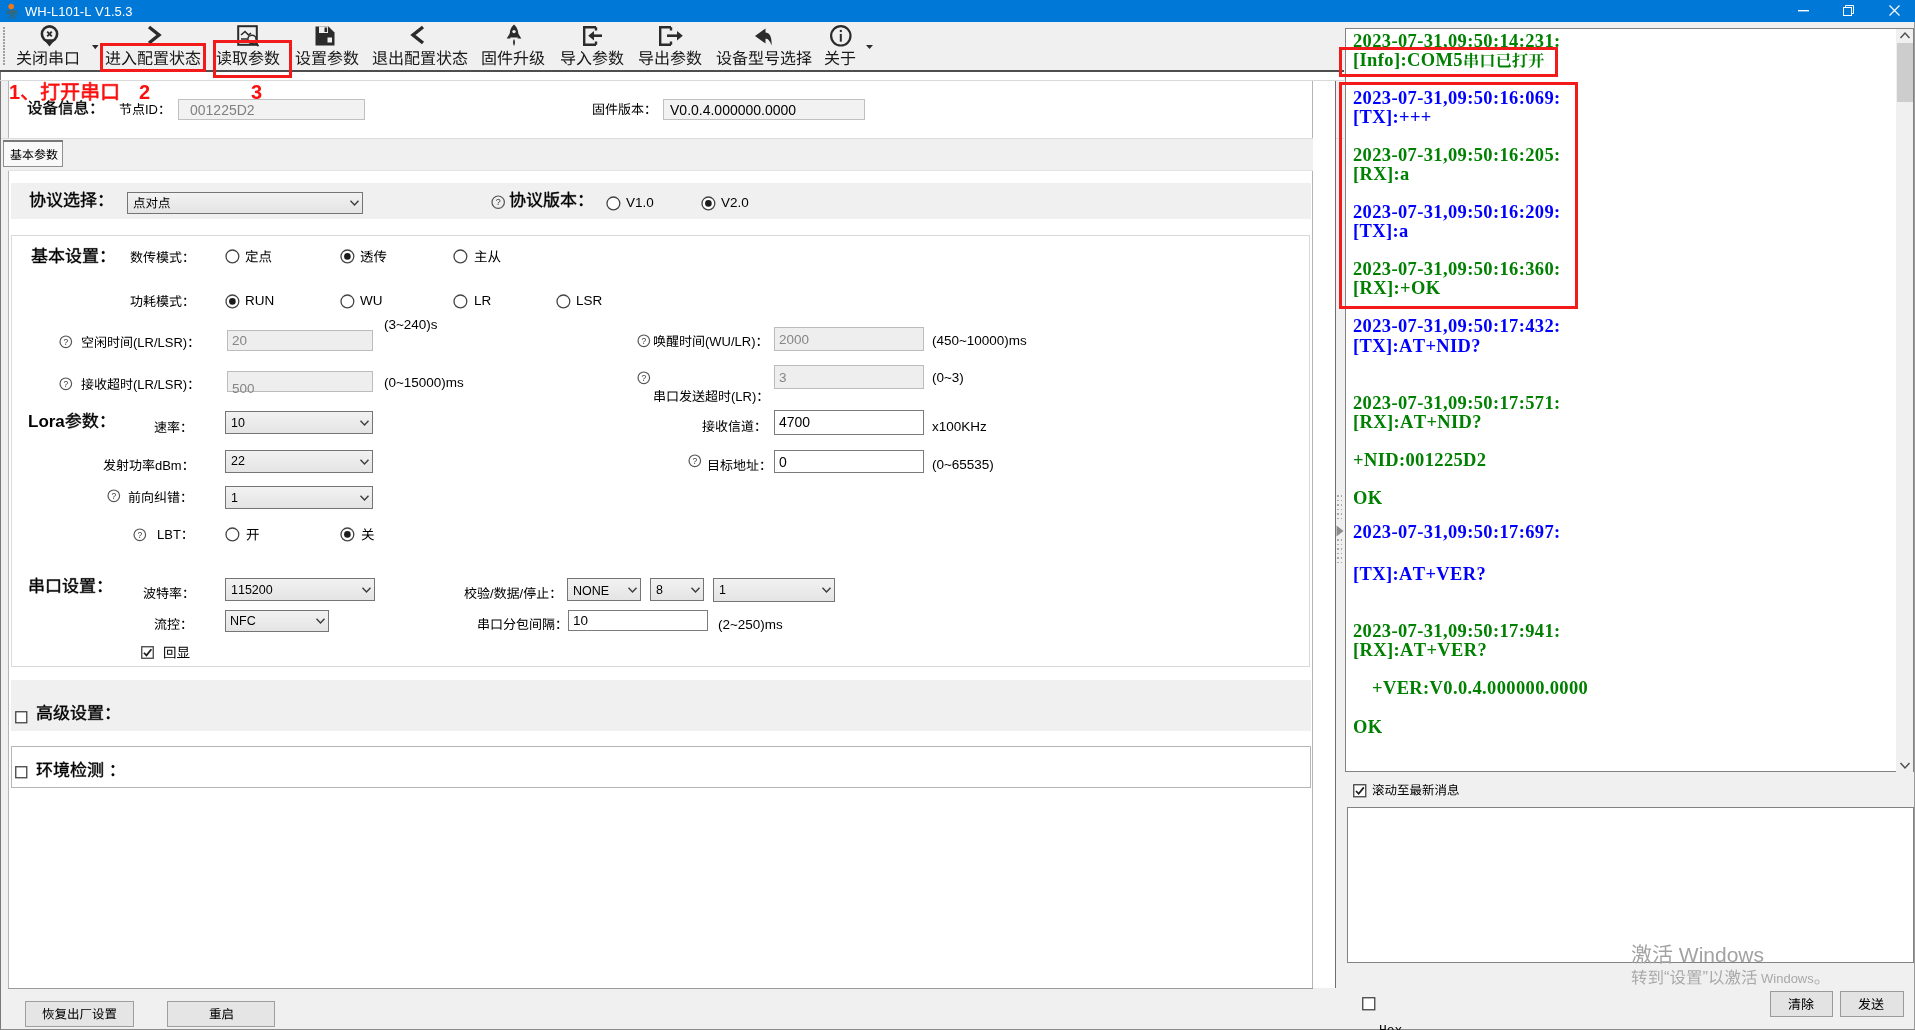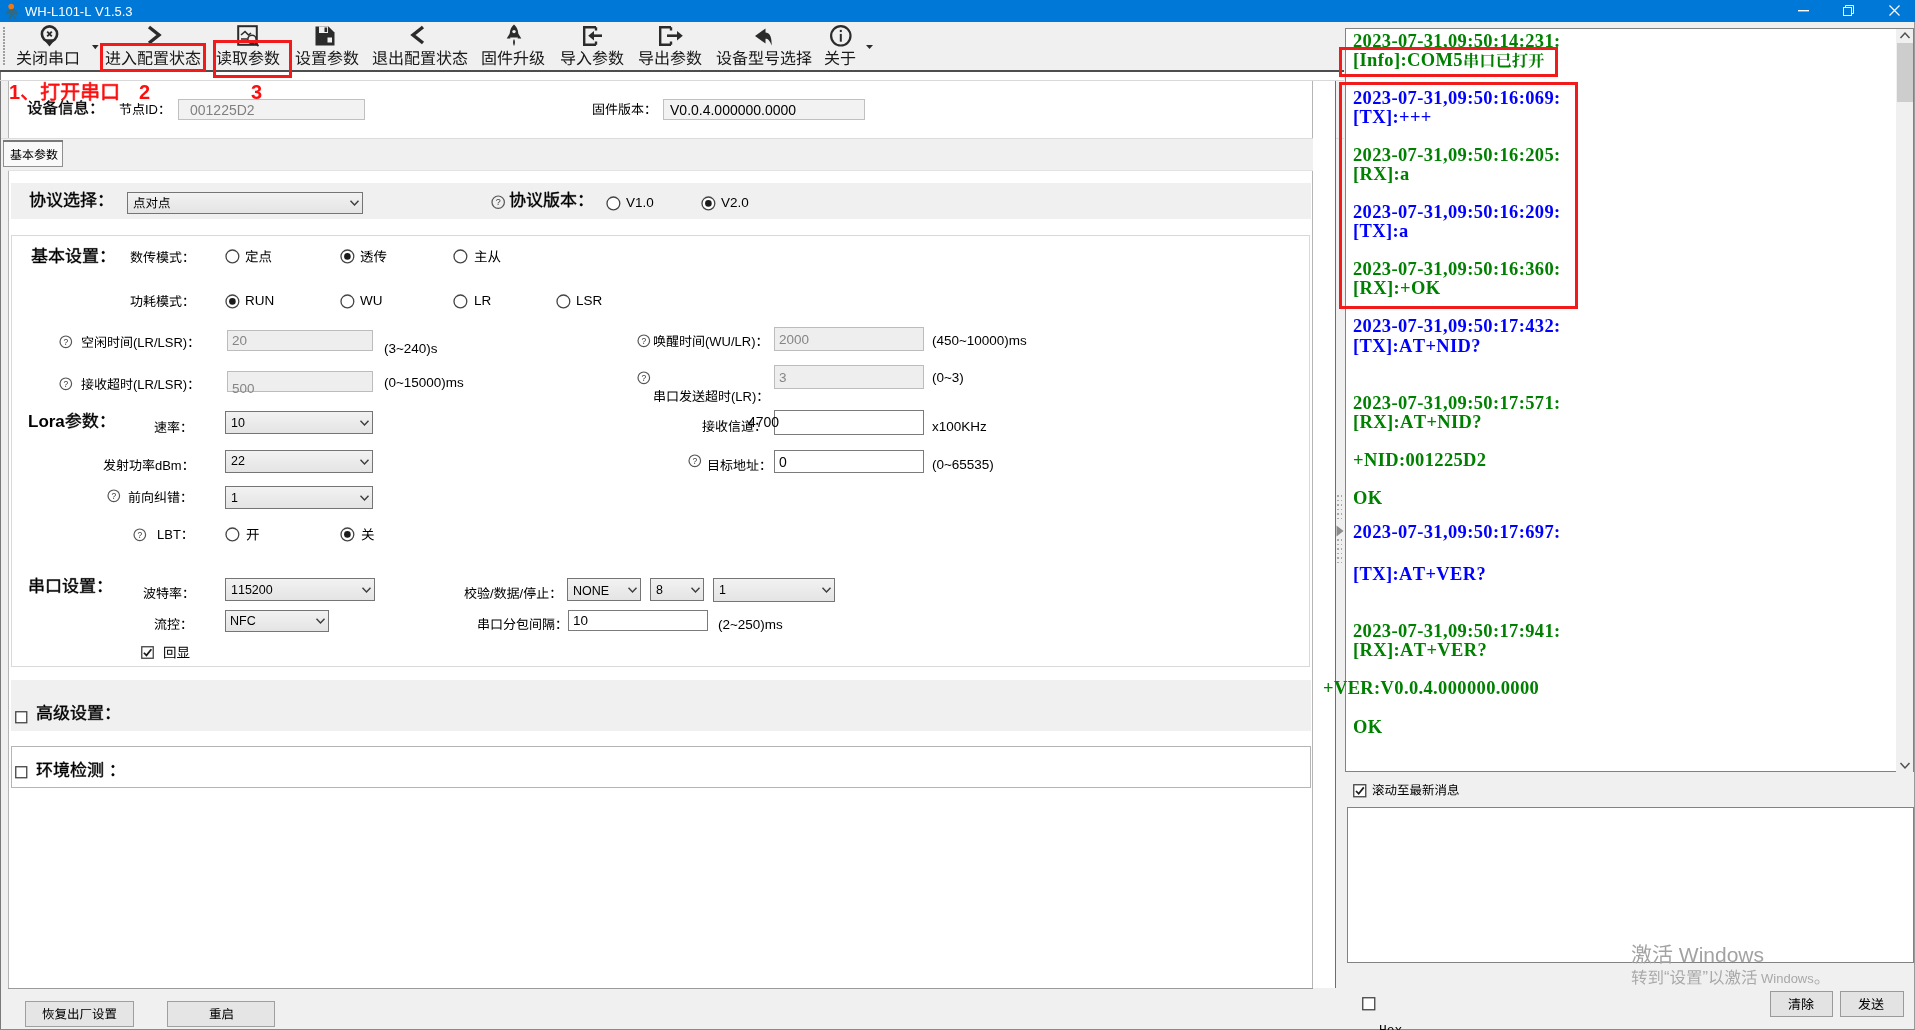--- a/index.html
+++ b/index.html
@@ -598,21 +598,21 @@
       <text x="4000" y="0" xml:space="preserve" font-family="Liberation Sans" font-size="1000" font-weight="normal" fill="#000000">(LR/LSR)</text>
       <use href="#nff1a" fill="#000000" transform="translate(8167,0)"></use>
     </svg>
   </div>
 <div style="position:absolute;left:227px;top:329.5px;width:146px;height:21.5px;box-sizing:border-box;background:#eeeeee;border:1px solid #bcbcbc;"></div>
 <div style="position:absolute;left:232.0px;top:331.9px">
     <svg width="15.16" height="17.55" viewBox="0 -1000 1123 1300" style="display:block;overflow:visible" fill="none">
       <text x="0" y="0" xml:space="preserve" font-family="Liberation Sans" font-size="1000" font-weight="normal" fill="#858585">20</text>
     </svg>
   </div>
-<div style="position:absolute;left:384.0px;top:340px">
+<div style="position:absolute;left:384.0px;top:316px">
     <svg width="53.80" height="17.55" viewBox="0 -1000 3985 1300" style="display:block;overflow:visible" fill="none">
       <text x="0" y="0" xml:space="preserve" font-family="Liberation Sans" font-size="1000" font-weight="normal" fill="#000000">(3~240)s</text>
     </svg>
   </div>
 <div style="position:absolute;left:637.2px;top:333.7px">
     <svg width="13.6" height="13.6" viewBox="0 0 13.6 13.6" style="display:block;overflow:visible">
       <circle cx="6.8" cy="6.8" r="5.8" fill="none" stroke="#555555" stroke-width="1.2"></circle>
       <text x="6.8" y="9.815999999999999" text-anchor="middle" font-family="Liberation Sans" font-size="8.41" fill="#333333">?</text>
     </svg>
   </div>
@@ -722,21 +722,21 @@
 <div style="position:absolute;left:702.0px;top:417.5px">
     <svg width="65.13" height="16.90" viewBox="0 -1000 5010 1300" style="display:block;overflow:visible" fill="none">
       <use href="#n63a5" fill="#000000" transform="translate(0,0)"></use>
       <use href="#n6536" fill="#000000" transform="translate(1000,0)"></use>
       <use href="#n4fe1" fill="#000000" transform="translate(2000,0)"></use>
       <use href="#n9053" fill="#000000" transform="translate(3000,0)"></use>
       <use href="#nff1a" fill="#000000" transform="translate(4000,0)"></use>
     </svg>
   </div>
 <div style="position:absolute;left:774px;top:409.5px;width:150px;height:25px;box-sizing:border-box;background:#ffffff;border:1px solid #7b7b7b;"></div>
-<div style="position:absolute;left:748px;top:413.3px">
+<div style="position:absolute;left:779.0px;top:413.3px">
     <svg width="31.29" height="18.20" viewBox="0 -1000 2235 1300" style="display:block;overflow:visible" fill="none">
       <text x="0" y="0" xml:space="preserve" font-family="Liberation Sans" font-size="1000" font-weight="normal" fill="#000000">4700</text>
     </svg>
   </div>
 <div style="position:absolute;left:932.0px;top:418.0px">
     <svg width="54.92" height="17.55" viewBox="0 -1000 4068 1300" style="display:block;overflow:visible" fill="none">
       <text x="0" y="0" xml:space="preserve" font-family="Liberation Sans" font-size="1000" font-weight="normal" fill="#000000">x100KHz</text>
     </svg>
   </div>
 <div style="position:absolute;left:102.5px;top:457.0px">
@@ -1162,21 +1162,21 @@
 <div style="position:absolute;left:1352.5px;top:619.3px">
     <svg width="208.14" height="24.05" viewBox="0 -1000 11251 1300" style="display:block;overflow:visible" fill="none">
       <text x="0" y="0" xml:space="preserve" style="letter-spacing:20px" font-family="Liberation Serif" font-size="1000" font-weight="bold" fill="#008000">2023-07-31,09:50:17:941:</text>
     </svg>
   </div>
 <div style="position:absolute;left:1352.5px;top:638.3px">
     <svg width="134.50" height="24.05" viewBox="0 -1000 7270 1300" style="display:block;overflow:visible" fill="none">
       <text x="0" y="0" xml:space="preserve" style="letter-spacing:20px" font-family="Liberation Serif" font-size="1000" font-weight="bold" fill="#008000">[RX]:AT+VER?</text>
     </svg>
   </div>
-<div style="position:absolute;left:1323px;top:676.4px">
+<div style="position:absolute;left:1372px;top:676.4px">
     <svg width="216.78" height="24.05" viewBox="0 -1000 11718 1300" style="display:block;overflow:visible" fill="none">
       <text x="0" y="0" xml:space="preserve" style="letter-spacing:20px" font-family="Liberation Serif" font-size="1000" font-weight="bold" fill="#008000">+VER:V0.0.4.000000.0000</text>
     </svg>
   </div>
 <div style="position:absolute;left:1352.5px;top:714.5px">
     <svg width="29.73" height="24.05" viewBox="0 -1000 1607 1300" style="display:block;overflow:visible" fill="none">
       <text x="0" y="0" xml:space="preserve" style="letter-spacing:20px" font-family="Liberation Serif" font-size="1000" font-weight="bold" fill="#008000">OK</text>
     </svg>
   </div>
 <div style="position:absolute;left:1339px;top:47px;width:219px;height:29.5px;box-sizing:border-box;border:3px solid #f21b1b;"></div>

